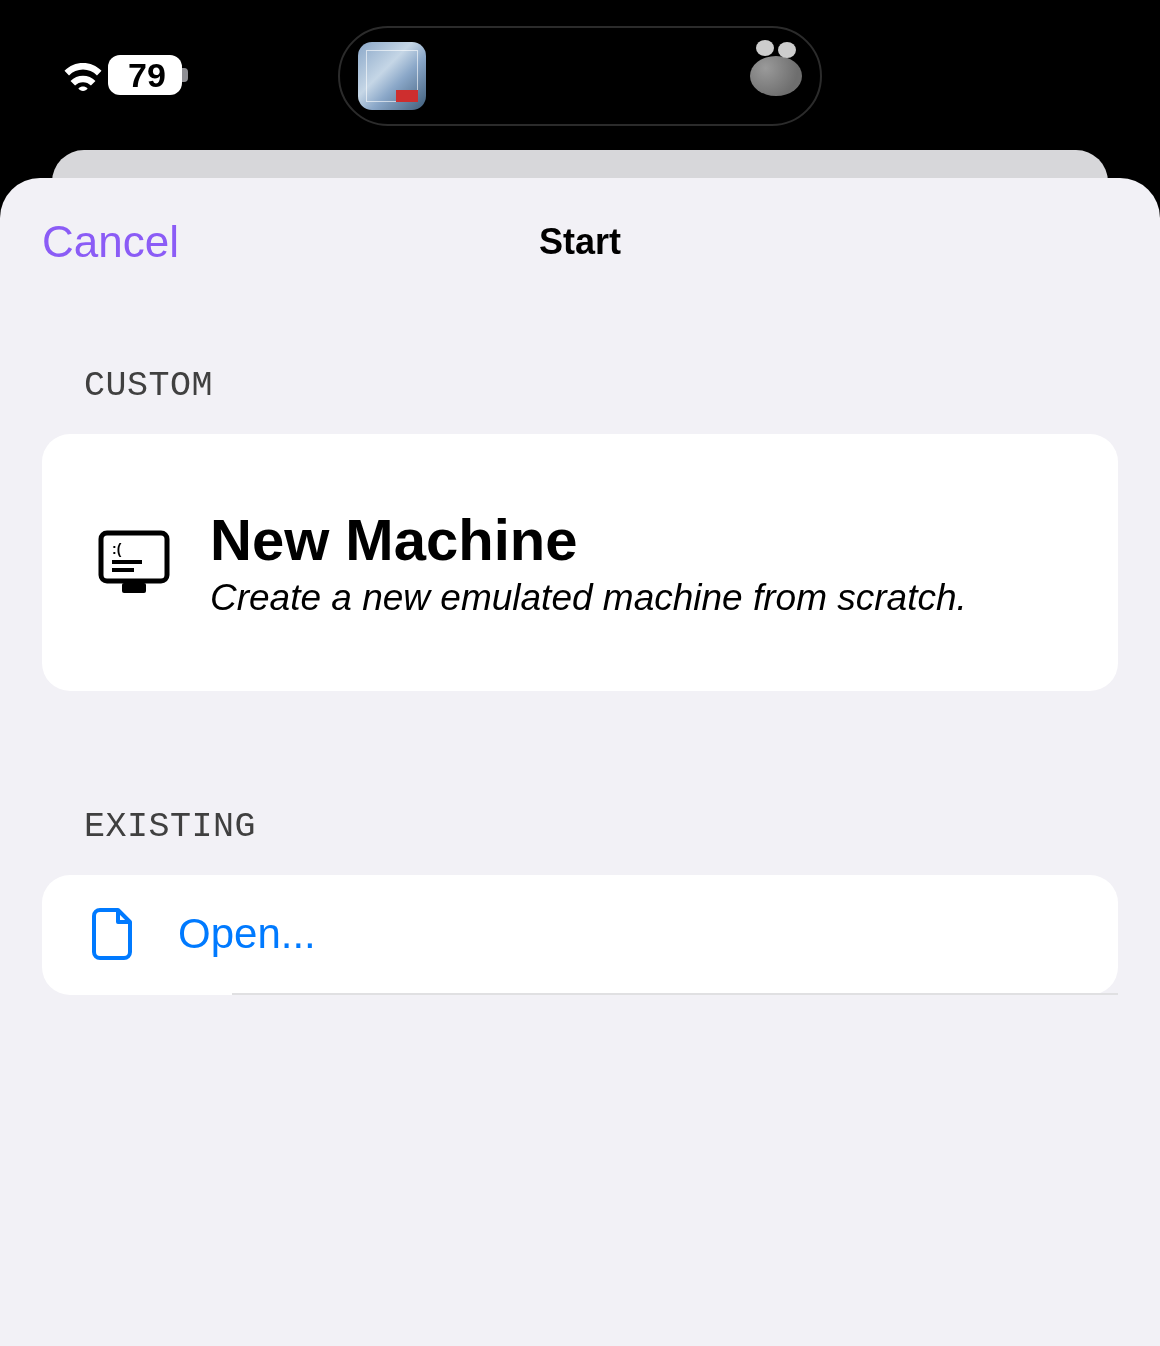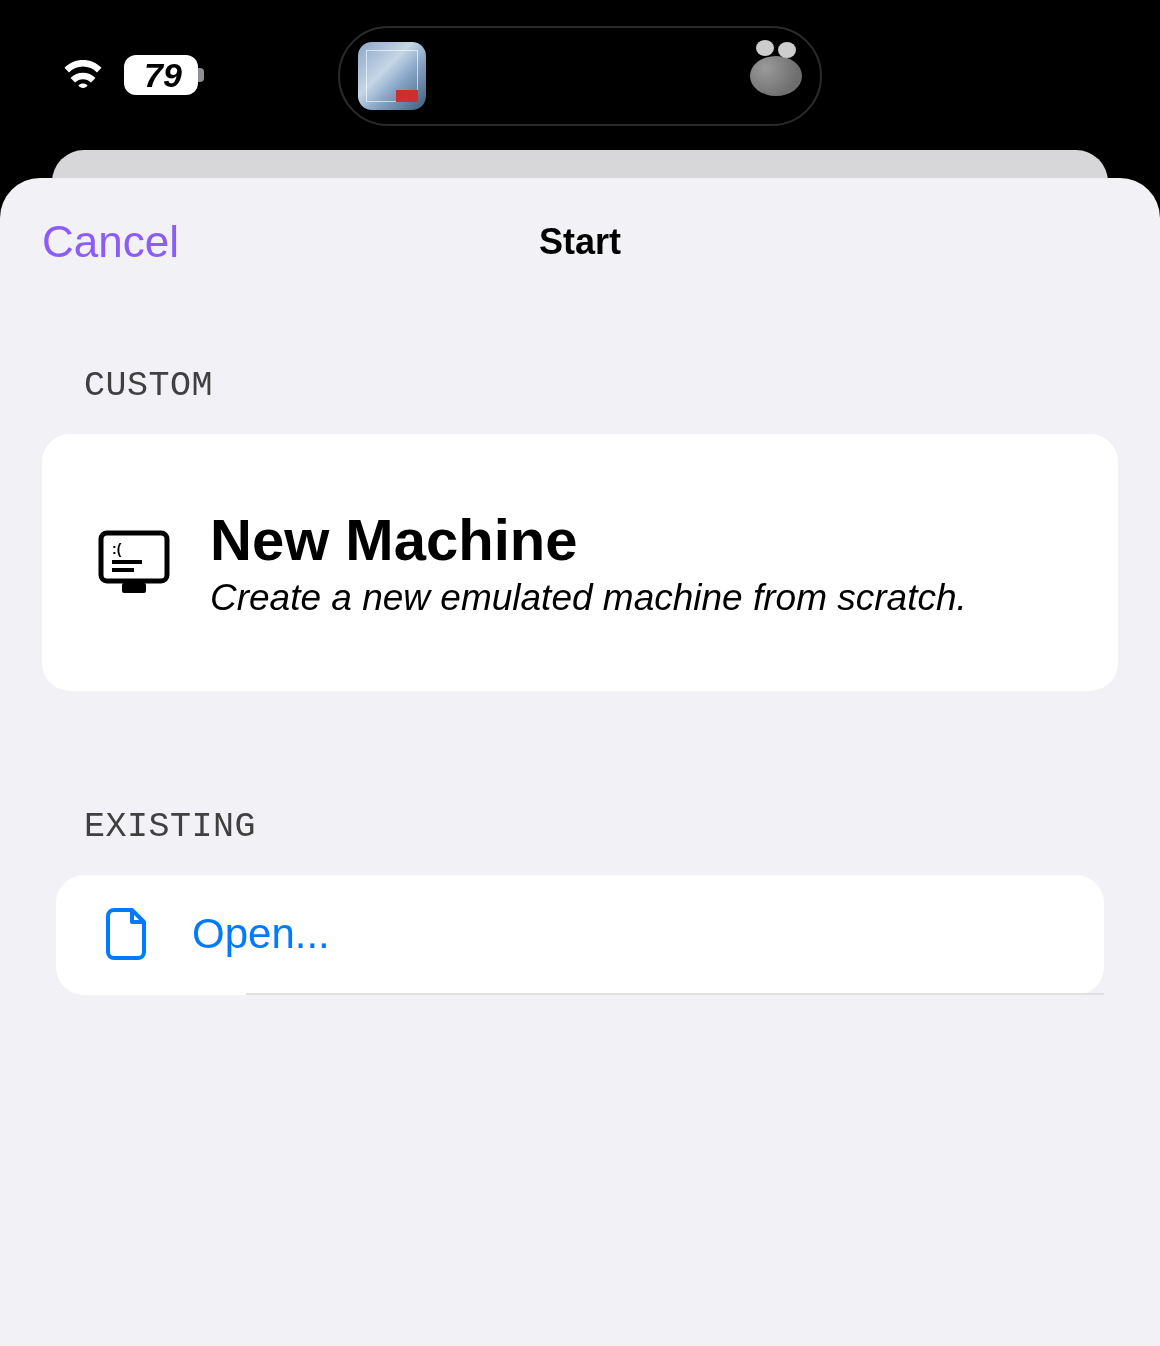--- a/index.html
+++ b/index.html
@@ -32,22 +32,22 @@
       color: #fff;
     }
     .status-time {
       font-weight: 700;
       font-size: 46px;
       letter-spacing: 0;
       padding-left: 44px;
     }
     .status-right {
       display: flex;
-      gap: 18px;
-      font-style: italic;
+      align-items: center;
+      gap: 2px;
     }
     .wifi-icon svg {
       width: 46px;
       height: 34px;
       display: block;
     }
     .battery-badge {
       background: #fff;
       color: #000;
       border-radius: 12px;
@@ -223,21 +223,21 @@
       align-items: center;
       justify-content: center;
       align-self: center;
       margin-left: 8px;
     }
 
     
     .list {
       background: #fff;
       border-radius: 28px;
-      margin: 18px 56px 0;
+      margin: 18px 42px 0;
     }
     .list-row {
       display: flex;
       align-items: center;
       gap: 40px;
       padding: 32px 48px;
       cursor: pointer;
     }
     .list-row .row-icon {
       width: 48px;

